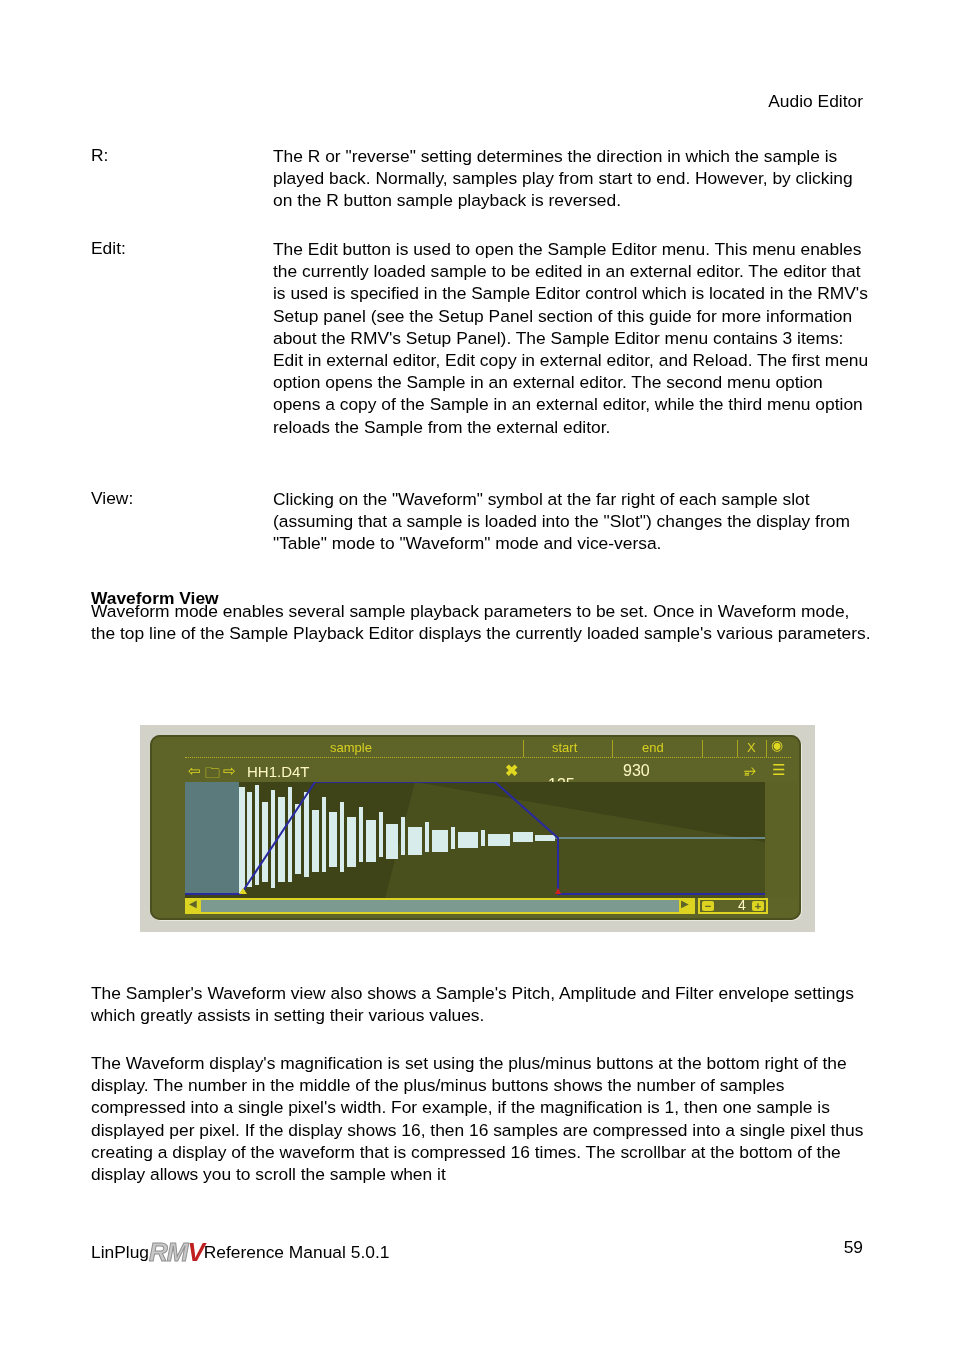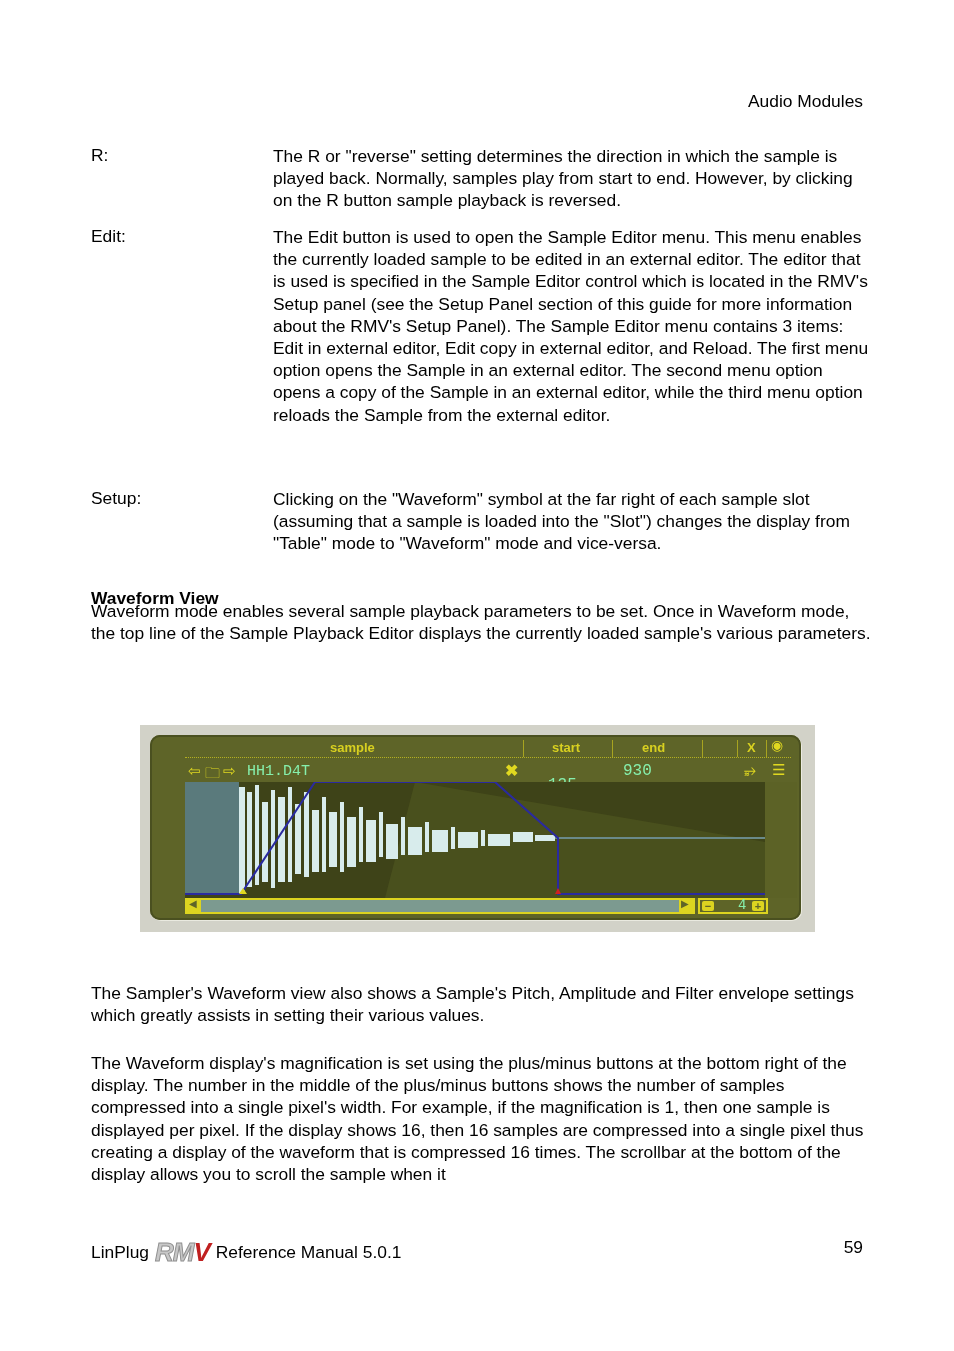--- a/index.html
+++ b/index.html
@@ -11,54 +11,54 @@
   .term { position:absolute; left:0; top:0; }
   .desc { position:absolute; left:182px; top:0; width:600px; line-height:22.2px; }
   .para { position:absolute; left:91px; width:780px; line-height:22.2px; }
   .heading { font-weight:bold; }
 
   
   .panel-frame { position:absolute; left:140px; top:725px; width:675px; height:207px; background:#d2d2c8; }
   .panel { position:absolute; left:10px; top:10px; width:651px; height:185px;
            background:#5e6428; border-radius:10px;
            box-shadow: inset 0 0 0 2px #4a5020, 1px 1px 0 #eaeae0; }
-  .col-hdr { position:absolute; top:5px; color:#d8d020; font-size:13px; font-weight:bold; }
+  .col-hdr { position:absolute; top:5px; color:#d8d020; font-size:13px; font-weight:normal; }
   .dotline { position:absolute; left:35px; right:10px; top:22px; border-top:1px dotted #b4b020; }
   .vsep { position:absolute; top:5px; width:1px; height:17px; background:#a8a420; }
   .ylw { color:#e0d820; }
-  .wht { color:#86efac; font-size:16px; font-family:Liberation Mono, monospace; }
+  .wht { color:#fef9c3; font-size:16px; font-family:Liberation Sans, sans-serif; }
   .wave { position:absolute; left:35px; top:47px; width:580px; height:116px; background:#3e4318; overflow:hidden; }
   .rightcol { position:absolute; left:615px; top:47px; width:32px; height:116px; background:#5c6226; }
   .scroll { position:absolute; left:35px; top:163px; width:510px; height:16px; background:#7c9a90; border:2px solid #dcd420; box-sizing:border-box; }
   .sbtn { position:absolute; top:0; width:14px; height:12px; background:#dcd420; }
   .zoom { position:absolute; left:548px; top:163px; width:70px; height:16px; border:2px solid #dcd420; box-sizing:border-box; background:#5e6428; }
   .zbtn { position:absolute; top:1px; width:12px; height:10px; background:#dcd420; border-radius:2px; color:#5e6428; font-size:11px; line-height:10px; text-align:center; font-weight:bold; }
-  .footer-left { position:absolute; left:91px; top:1237px; font-size:17.4px; display:flex; align-items:center; gap:6px; }
+  .footer-left { position:absolute; left:91px; top:1237px; font-size:17.4px; display:flex; align-items:center; }
   .logo { font-style:italic; font-weight:bold; font-size:26px; letter-spacing:-1px; }
   .logo .rm { color:#c8c8c8; -webkit-text-stroke:1px #909090; }
   .logo .v { color:#c02020; }
   .footer-right { position:absolute; right:91px; top:1237px; font-size:17.4px;text-align:center; }
 </style>
 </head>
 <body>
 
-<div class="abs hdr">Audio Modules</div>
+<div class="abs hdr">Audio Editor</div>
 
 <div class="defrow" style="top:145px;height:70px">
   <span class="term">R:</span>
   <div class="desc">The R or "reverse" setting determines the direction in which the sample is played back. Normally, samples play from start to end. However, by clicking on the R button sample playback is reversed.</div>
 </div>
 
-<div class="defrow" style="top:226px;height:225px">
+<div class="defrow" style="top:238px;height:225px">
   <span class="term">Edit:</span>
   <div class="desc">The Edit button is used to open the Sample Editor menu. This menu enables the currently loaded sample to be edited in an external editor. The editor that is used is specified in the Sample Editor control which is located in the RMV's Setup panel (see the Setup Panel section of this guide for more information about the RMV's Setup Panel). The Sample Editor menu contains 3 items: Edit in external editor, Edit copy in external editor, and Reload. The first menu option opens the Sample in an external editor. The second menu option opens a copy of the Sample in an external editor, while the third menu option reloads the Sample from the external editor.</div>
 </div>
 
 <div class="defrow" style="top:488px;height:70px">
-  <span class="term">Setup:</span>
+  <span class="term">View:</span>
   <div class="desc">Clicking on the "Waveform" symbol at the far right of each sample slot (assuming that a sample is loaded into the "Slot") changes the display from "Table" mode to "Waveform" mode and vice-versa.</div>
 </div>
 
 <div class="para heading" style="top:587px">Waveform View</div>
 
 <div class="para" style="top:600px">Waveform mode enables several sample playback parameters to be set. Once in Waveform mode, the top line of the Sample Playback Editor displays the currently loaded sample's various parameters.</div>
 
 <div class="panel-frame">
   <div class="panel">
     <span class="col-hdr" style="left:180px">sample</span>

